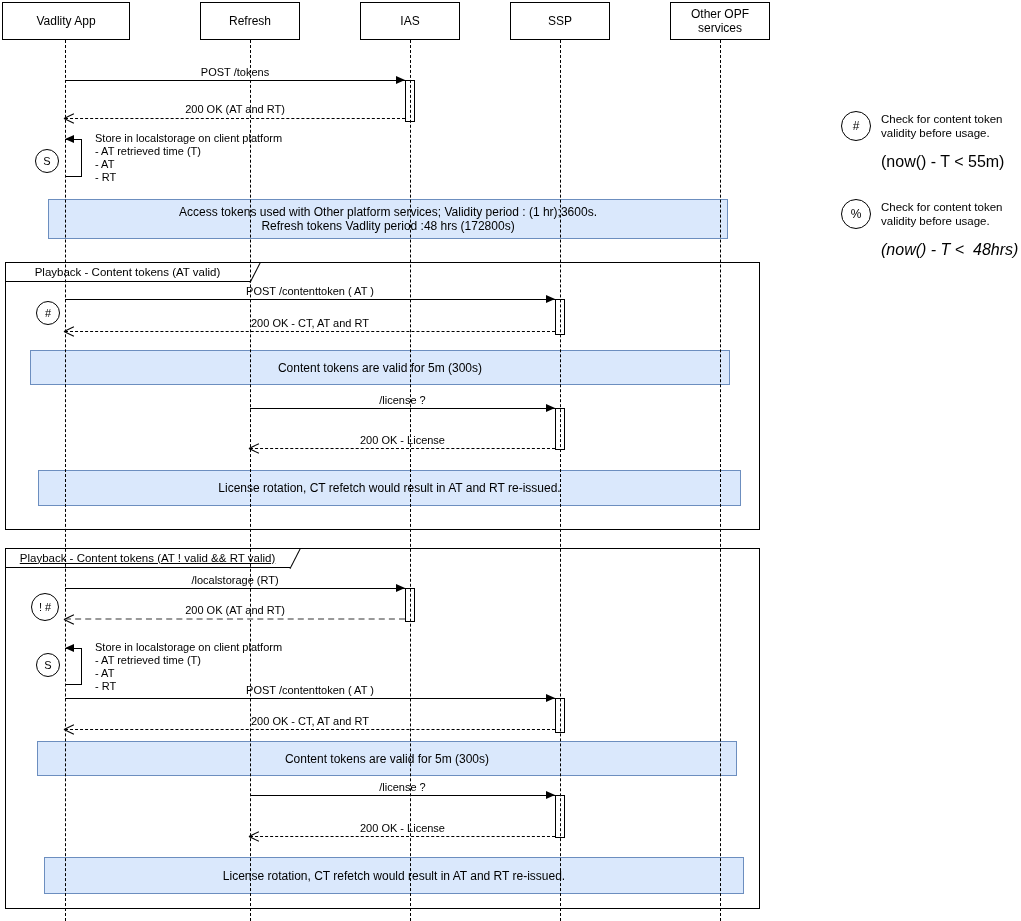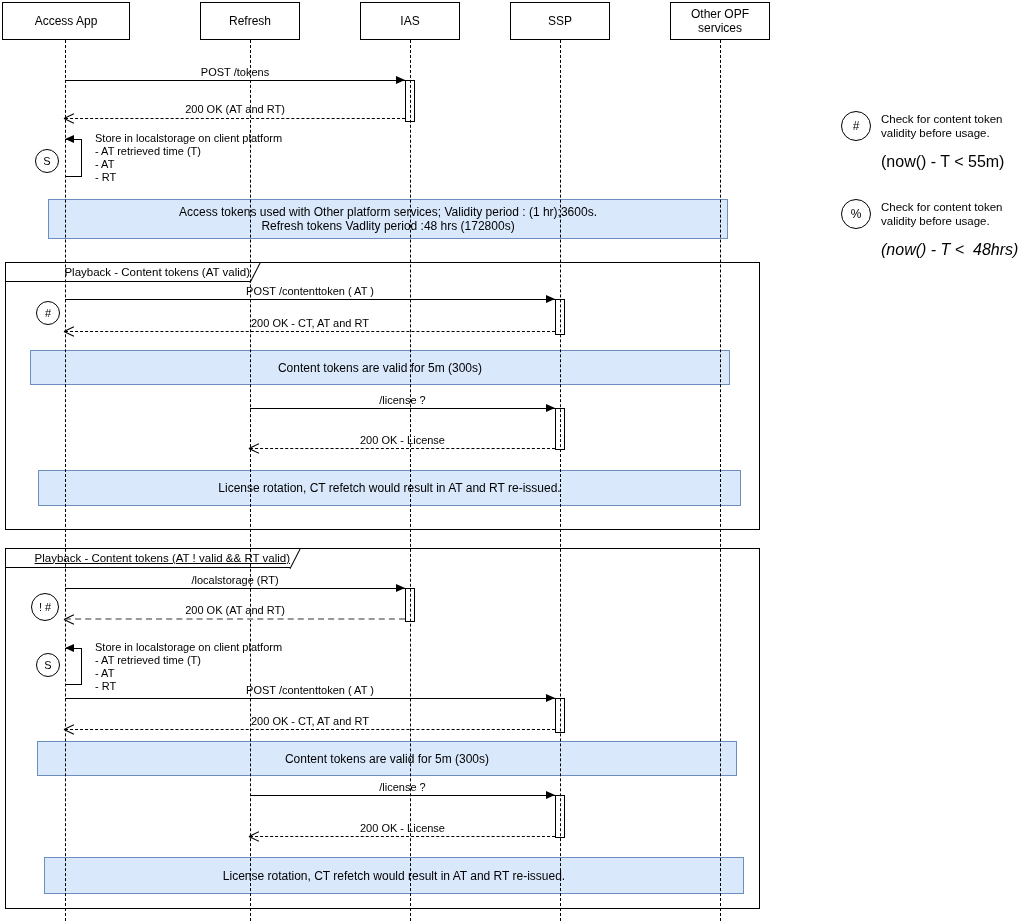--- a/index.html
+++ b/index.html
@@ -10,21 +10,21 @@
          font-family:"Liberation Sans", sans-serif;color:#000;}
   .actor{position:absolute;height:38px;border:1px solid var(--line);background:#fff;
          display:flex;align-items:center;justify-content:center;text-align:center;
          font-size:12px;line-height:14px;padding:0 4px;box-sizing:border-box;}
   .lifeline{position:absolute;top:40px;bottom:0;width:0;border-left:1px dashed var(--line);}
   .note{position:absolute;background:var(--note-fill);border:1px solid var(--note-border);
         display:flex;flex-direction:column;align-items:center;justify-content:center;
         font-size:12px;line-height:14px;text-align:center;box-sizing:border-box;}
   .frame{position:absolute;border:1px solid var(--line);box-sizing:border-box;background:transparent;}
   .tab{position:absolute;height:20px;border-bottom:1px solid var(--line);box-sizing:border-box;
-       display:flex;align-items:center;justify-content:flex-end;font-size:11.5px;}
+       display:flex;align-items:center;justify-content:center;font-size:11.5px;}
   .tab-slant{position:absolute;width:1px;height:23px;background:var(--line);
              transform-origin:top left;transform:rotate(27deg);}
   .mline{position:absolute;height:0;border-top:1px solid var(--line);}
   .mline.dashed{border-top:1px dashed var(--line);}
   .mline.gray{border-top:2px dashed var(--gray-return);}
   .mlabel{position:absolute;font-size:11px;line-height:12px;text-align:center;white-space:nowrap;}
   .head-r{position:absolute;width:0;height:0;border-left:9px solid var(--line);
           border-top:4px solid transparent;border-bottom:4px solid transparent;}
   .head-l{position:absolute;width:0;height:0;border-right:9px solid var(--line);
           border-top:4px solid transparent;border-bottom:4px solid transparent;}
@@ -77,21 +77,21 @@
   </div>
   <div class="tab-slant" style="left:300px;top:548px;"></div>
 
   <div class="lifeline" style="left:65px;"></div>
   <div class="lifeline" style="left:250px;"></div>
   <div class="lifeline" style="left:410px;"></div>
   <div class="lifeline" style="left:560px;"></div>
   <div class="lifeline" style="left:720px;"></div>
 
   <div class="actor" style="left:2px;top:2px;width:128px;">
-    <span>Access App</span>
+    <span>Vadlity App</span>
   </div>
   <div class="actor" style="left:200px;top:2px;width:100px;">
     <span>Refresh</span>
   </div>
   <div class="actor" style="left:360px;top:2px;width:100px;">
     <span>IAS</span>
   </div>
   <div class="actor" style="left:510px;top:2px;width:100px;">
     <span>SSP</span>
   </div>

